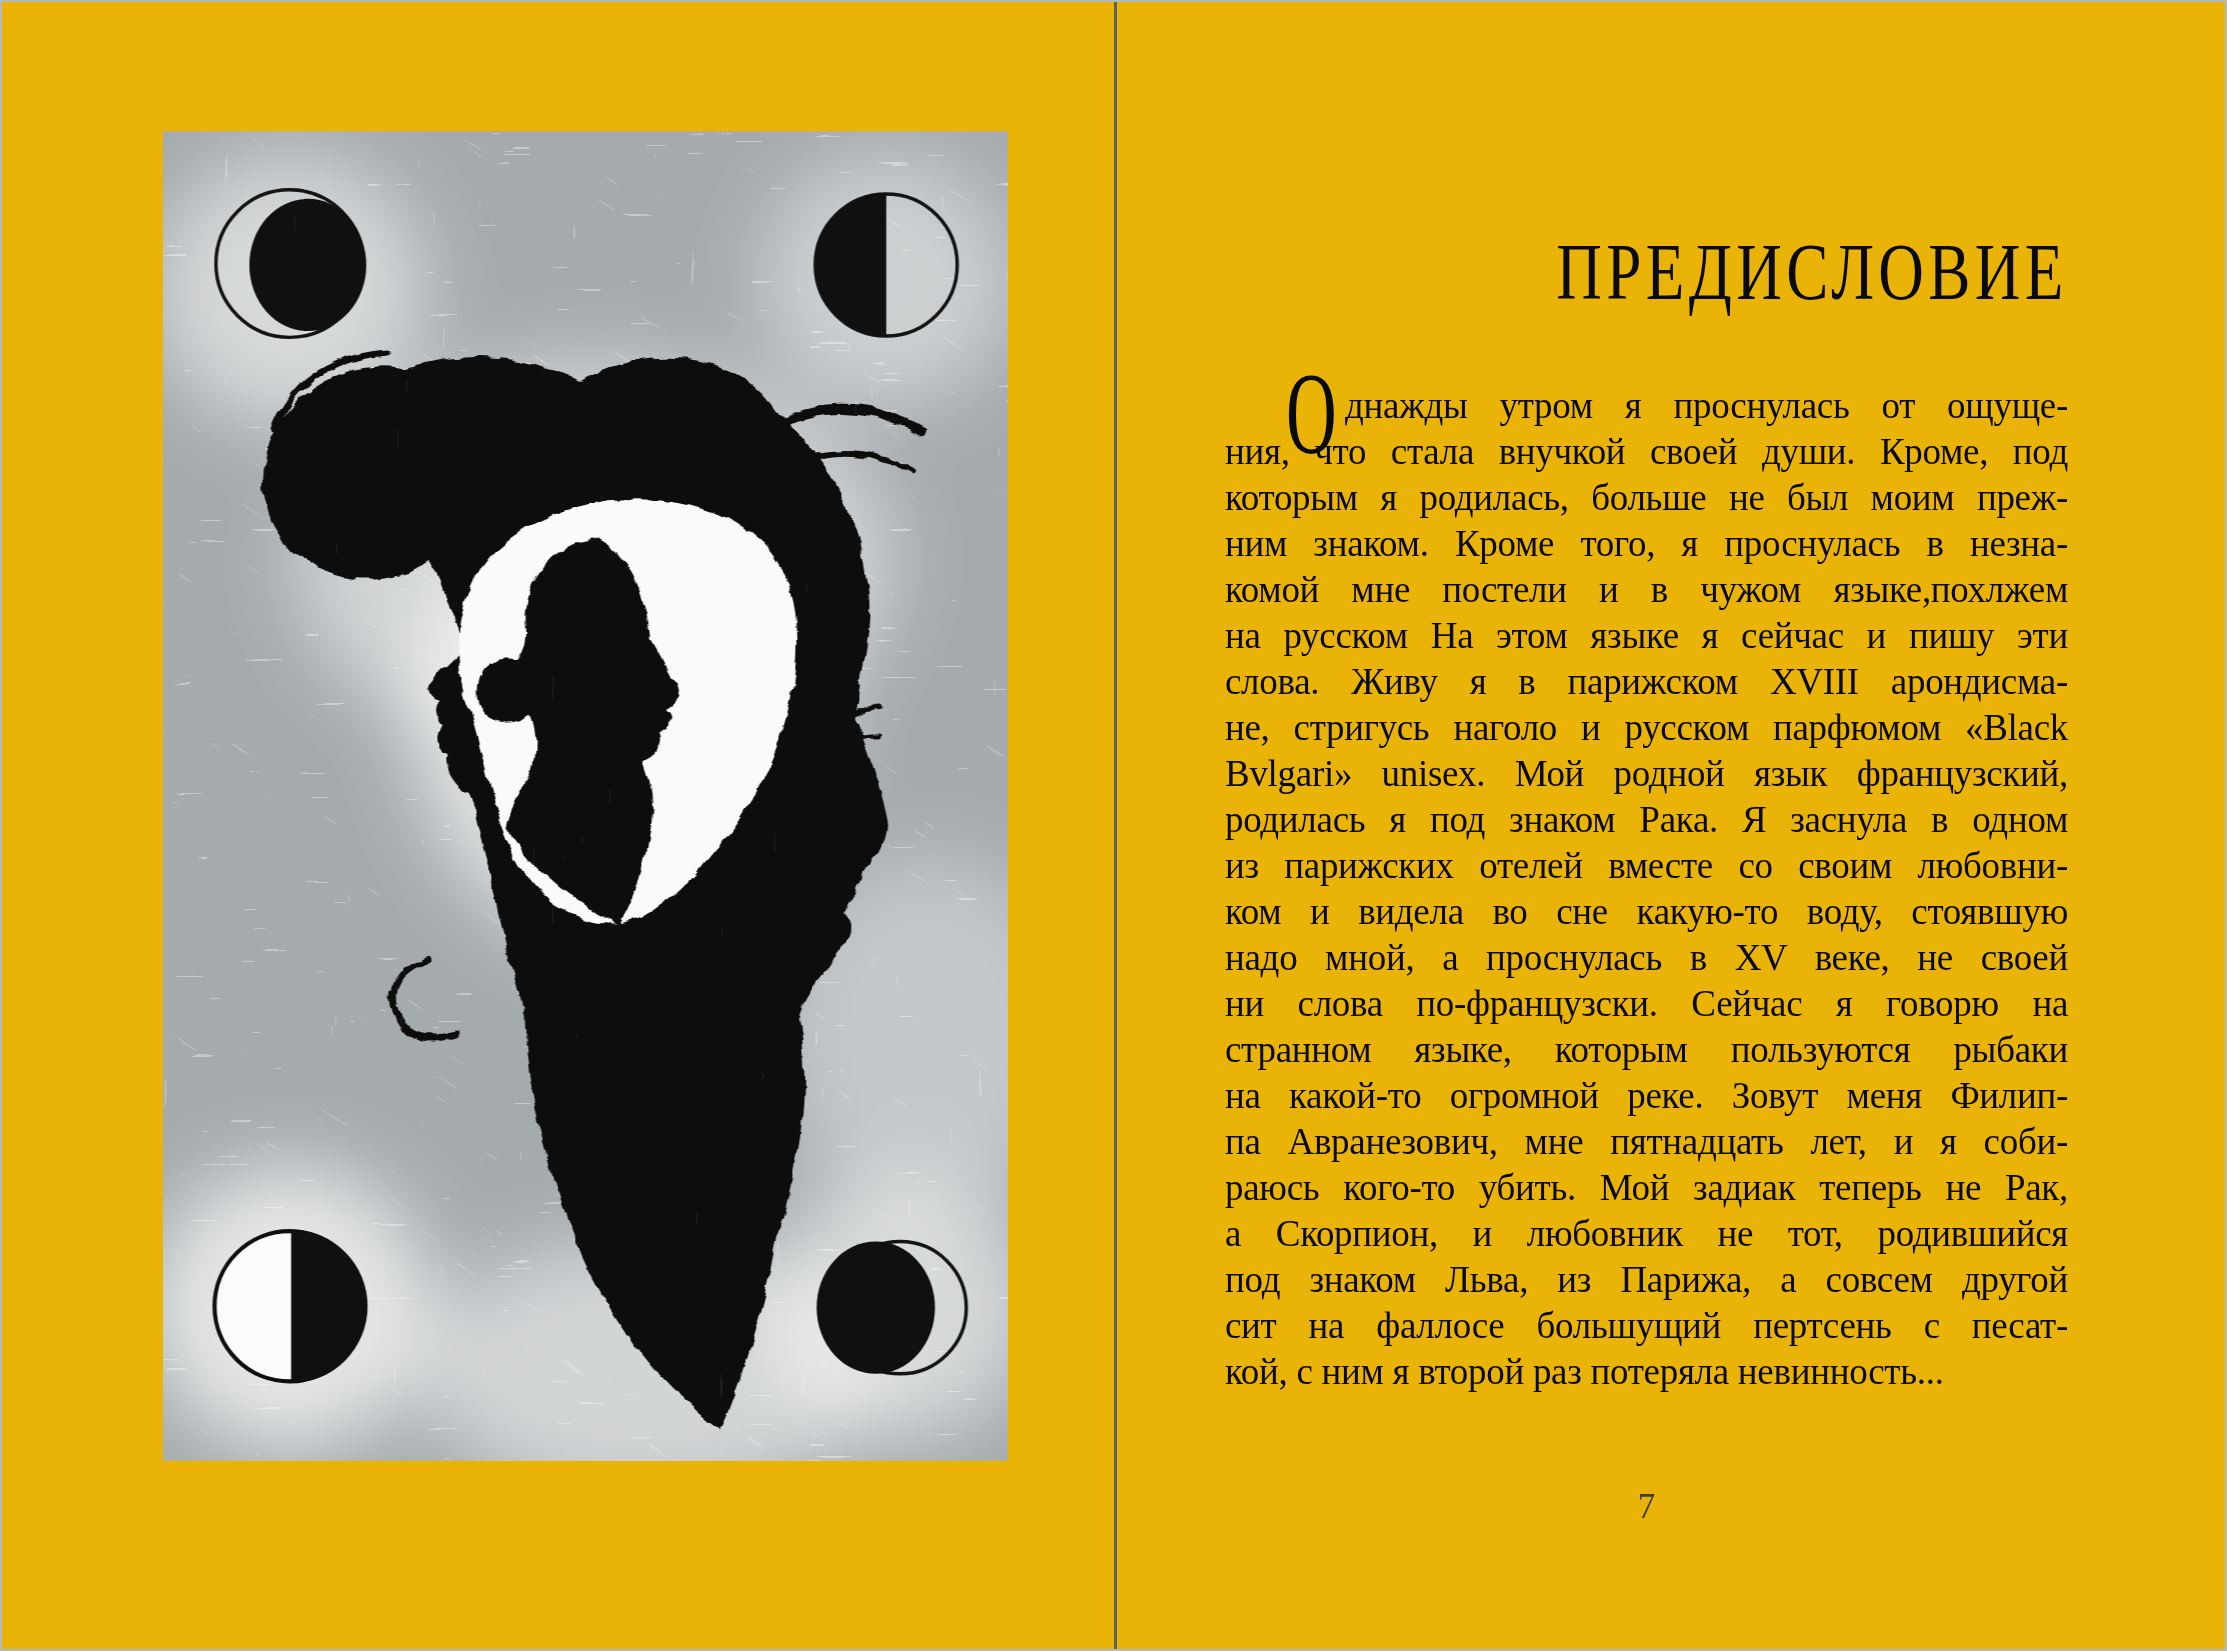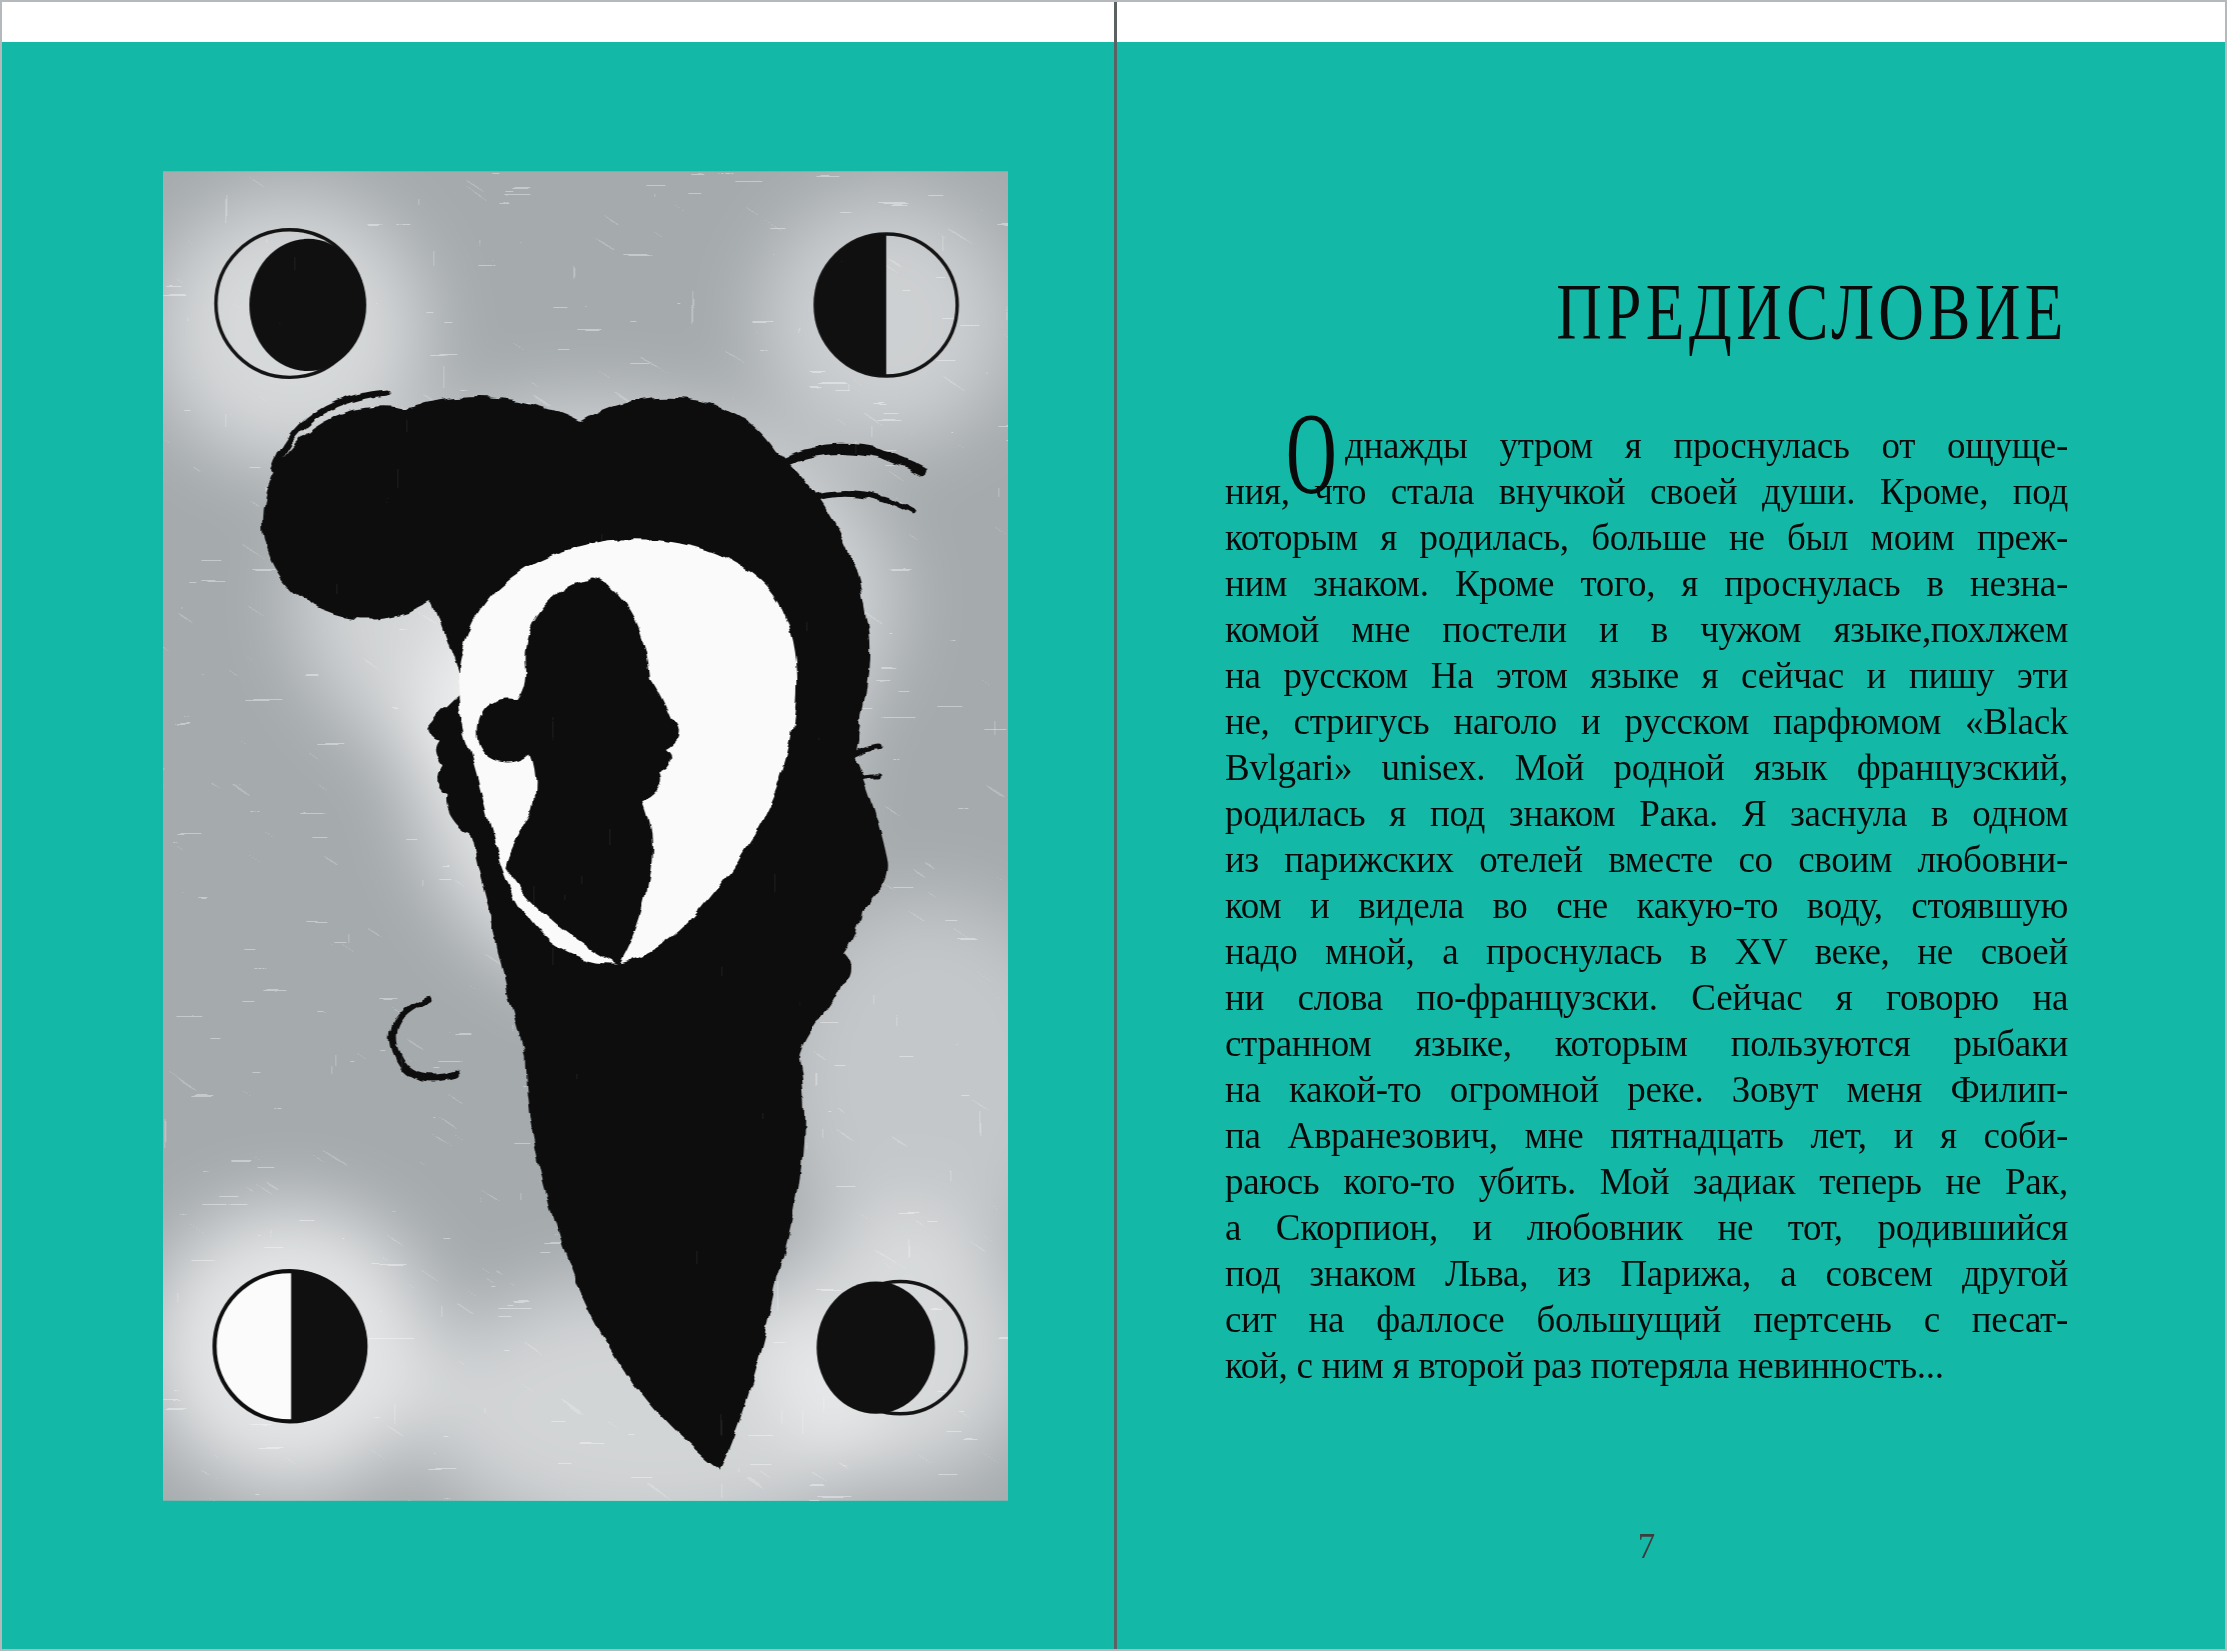--- a/index.html
+++ b/index.html
@@ -6,21 +6,21 @@
   .spread{
     position:relative;
     width:2227px;height:1651px;
     background:#ffffff;
     box-sizing:border-box;
     border:2.1px solid #b5b9bb;
     overflow:hidden;
     font-family:"Liberation Serif","DejaVu Serif",serif;
     color:#0b0b0b;
   }
-  .page{position:absolute;top:0;bottom:0;background:#14b8a6;margin-top:40px;}
+  .page{position:absolute;top:0;bottom:0;background:#eab308;}
   .page.left{left:0;width:1112px;}
   .page.right{left:1115px;right:0;}
   .divider{
     position:absolute;top:0;bottom:0;left:1112px;width:2.8px;
     background:#5c6163;
   }
   .illustration{
     position:absolute;left:161px;top:129px;width:845px;height:1330px;margin:0;
   }
   .illustration svg{display:block;width:100%;height:100%;}
@@ -223,20 +223,21 @@
   <section class="page right">
     <div class="rp-inner">
       <h1 class="title"><span class="title-inner">ПРЕДИСЛОВИЕ</span></h1>
       <div class="body">
           <div class="line first"><span class="dropcap">О</span><span>днажды утром я проснулась от ощуще-</span></div>
           <div class="line">ния, что стала внучкой своей души. Кроме, под</div>
           <div class="line">которым я родилась, больше не был моим преж-</div>
           <div class="line">ним знаком. Кроме того, я проснулась в незна-</div>
           <div class="line">комой мне постели и в чужом языке,похлжем</div>
           <div class="line">на русском На этом языке я сейчас и пишу эти</div>
+          <div class="line">слова. Живу я в парижском XVIII арондисма-</div>
           <div class="line">не, стригусь наголо и русском парфюмом «Black</div>
           <div class="line">Bvlgari» unisex. Мой родной язык французский,</div>
           <div class="line">родилась я под знаком Рака. Я заснула в одном</div>
           <div class="line">из парижских отелей вместе со своим любовни-</div>
           <div class="line">ком и видела во сне какую-то воду, стоявшую</div>
           <div class="line">надо мной, а проснулась в XV веке, не своей</div>
           <div class="line">ни слова по-французски. Сейчас я говорю на</div>
           <div class="line">странном языке, которым пользуются рыбаки</div>
           <div class="line">на какой-то огромной реке. Зовут меня Филип-</div>
           <div class="line">па Авранезович, мне пятнадцать лет, и я соби-</div>

